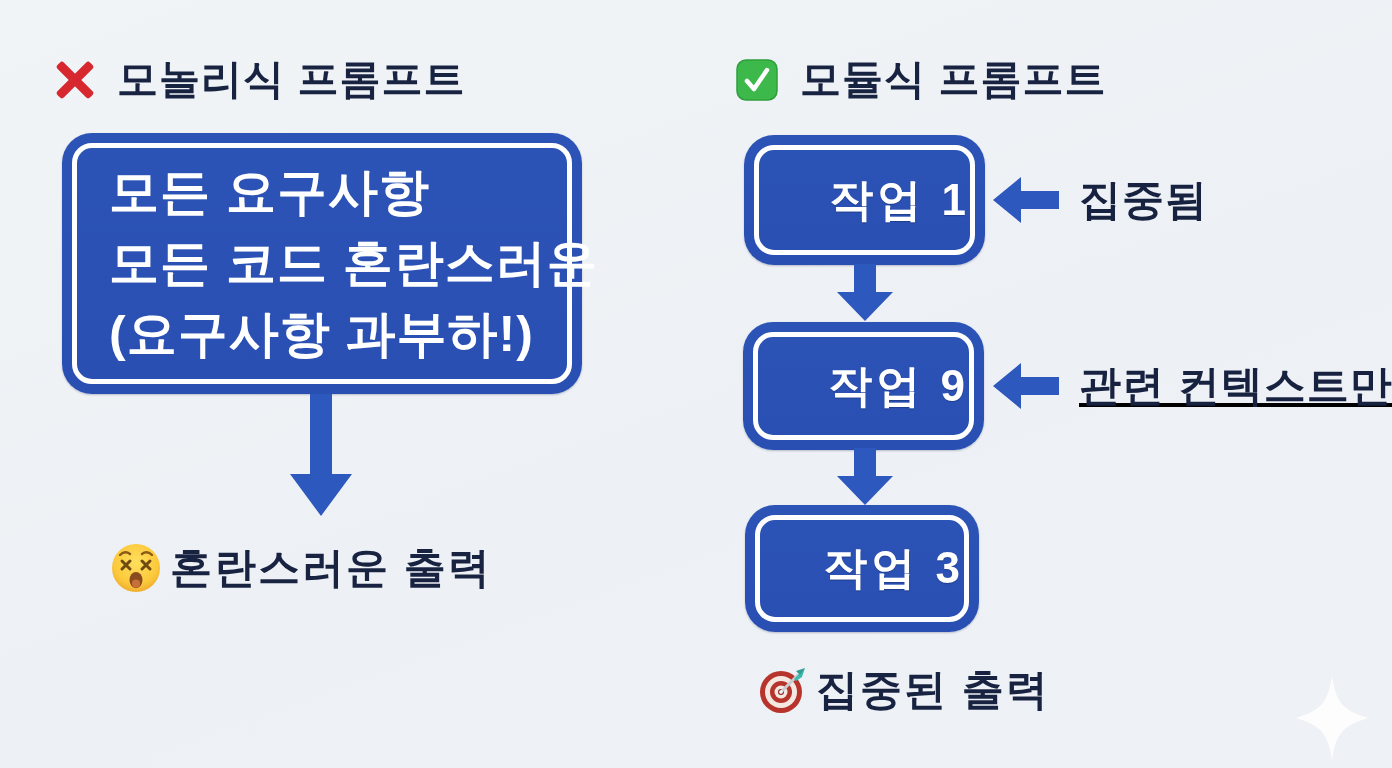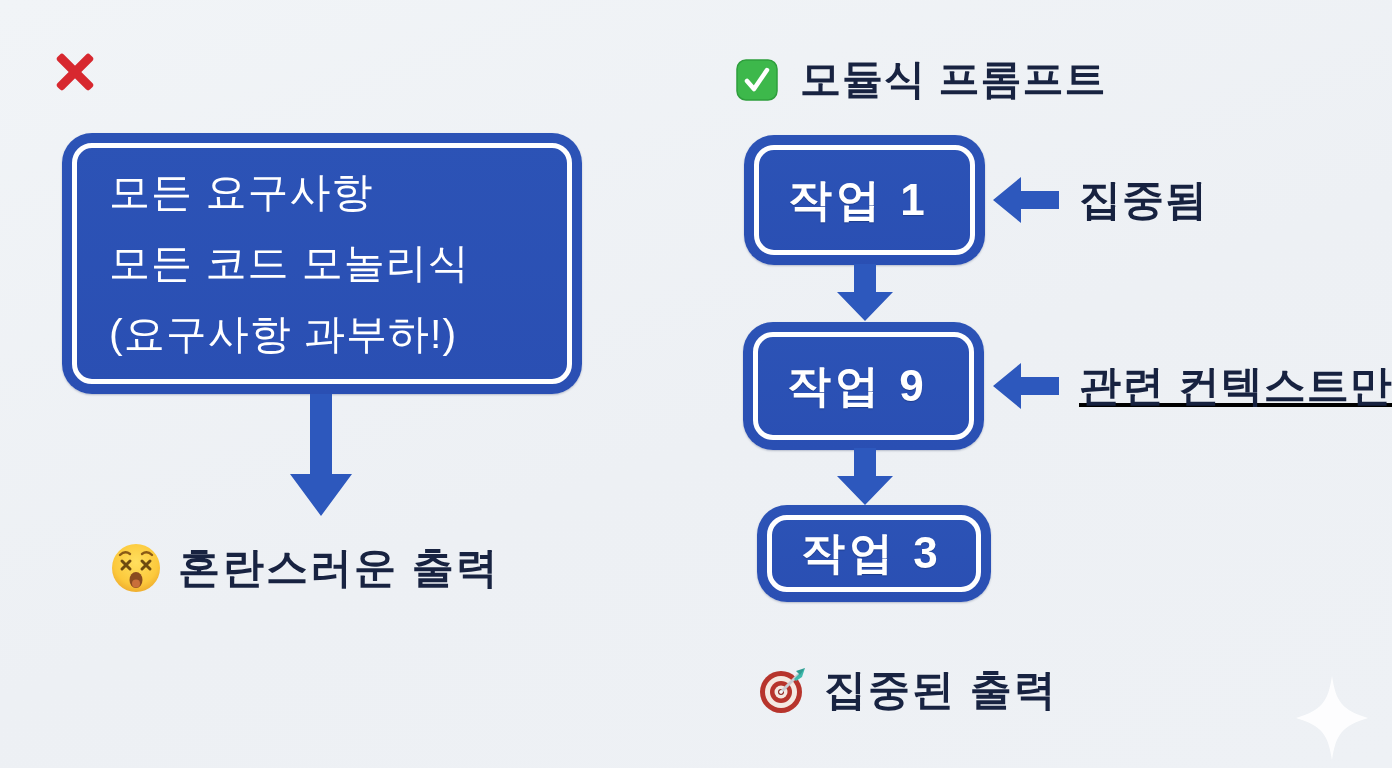--- a/index.html
+++ b/index.html
@@ -14,34 +14,34 @@
   .hdr-right{left:736px;top:52px;}
   .hdr-text{font-size:41px;font-weight:700;color:#182341;letter-spacing:1px;white-space:nowrap;}
   
   .node{
     position:absolute;background:linear-gradient(180deg,#2c53b6 0%,#2a4fb3 100%);
     border-radius:30px;padding:10px;box-sizing:border-box;
     box-shadow:0 1px 2px rgba(20,35,80,.25);
   }
   .node-inner{
     width:100%;height:100%;box-sizing:border-box;border:5px solid #ffffff;
-    border-radius:20px;display:flex;align-items:center;justify-content:flex-start;padding-left:29px;
+    border-radius:20px;display:flex;align-items:center;justify-content:flex-end;padding-left:29px;
   }
   .node-inner.left-align{justify-content:flex-start;padding-left:32px;}
   .mono-box{left:62px;top:133px;width:520px;height:261px;}
-  .mono-lines{color:#ffffff;font-size:41px;font-weight:400;line-height:71px;letter-spacing:1px;white-space:nowrap;}
+  .mono-lines{color:#ffffff;font-size:50px;font-weight:700;line-height:71px;letter-spacing:1px;white-space:nowrap;}
   .task-box{width:241px;height:130px;}
   .task-label{color:#ffffff;font-size:44px;font-weight:700;letter-spacing:4px;white-space:nowrap;text-shadow:0 1px 1px rgba(10,25,70,.35);}
   #task1{left:744px;top:135px;}
   #task2{left:743px;top:322px;height:128px;}
-  #task3{left:745px;top:505px;width:234px;height:97px;margin-left:12px;}
+  #task3{left:745px;top:505px;width:234px;height:127px;}
   
   .arrow{position:absolute;}
   
-  .out-row{position:absolute;display:flex;align-items:center;gap:16px;}
+  .out-row{position:absolute;display:flex;align-items:center;gap:8px;}
   .out-text{font-size:42px;font-weight:700;color:#182341;letter-spacing:2px;white-space:nowrap;}
   
   .anno{position:absolute;display:flex;align-items:center;gap:20px;}
   .anno-text{font-size:42px;font-weight:700;color:#172240;letter-spacing:1px;white-space:nowrap;text-align:center;}
   
   .icon{display:inline-block;line-height:0;}
   .sparkle{position:absolute;left:1296px;top:676px;opacity:.92;}
 </style>
 </head>
 <body>
@@ -50,37 +50,38 @@
 
   <div class="hdr hdr-left">
     <span class="icon">
       <svg width="40" height="40" viewBox="0 0 40 40">
         <g fill="#d7282f">
           <rect x="15.5" y="-3" width="9" height="46" rx="3" transform="rotate(45 20 20)"></rect>
           <rect x="15.5" y="-3" width="9" height="46" rx="3" transform="rotate(-45 20 20)"></rect>
         </g>
       </svg>
     </span>
+    <span class="hdr-text">모놀리식 프롬프트</span>
   </div>
 
   <div class="hdr hdr-right">
     <span class="icon">
       <svg width="42" height="42" viewBox="0 0 42 42">
         <rect x="1" y="1" width="40" height="40" rx="9" fill="#3db84b" stroke="#2e9e3c" stroke-width="1.5"></rect>
         <path d="M11 22 L18 30 L31 11" fill="none" stroke="#ffffff" stroke-width="4.5" stroke-linecap="round" stroke-linejoin="round"></path>
       </svg>
     </span>
     <span class="hdr-text">모듈식 프롬프트</span>
   </div>
 
   <div class="node mono-box">
     <div class="node-inner left-align">
       <div class="mono-lines">
         <div>모든 요구사항</div>
-        <div>모든 코드 모놀리식</div>
+        <div>모든 코드 혼란스러운</div>
         <div>(요구사항 과부하!)</div>
       </div>
     </div>
   </div>
 
   <div class="arrow" style="left:289px;top:394px;">
     <svg width="64" height="122" viewBox="0 0 64 122">
       <path d="M21 0 H43 V80 H63 L32 122 L1 80 H21 Z" fill="#2d58bd"></path>
     </svg>
   </div>

